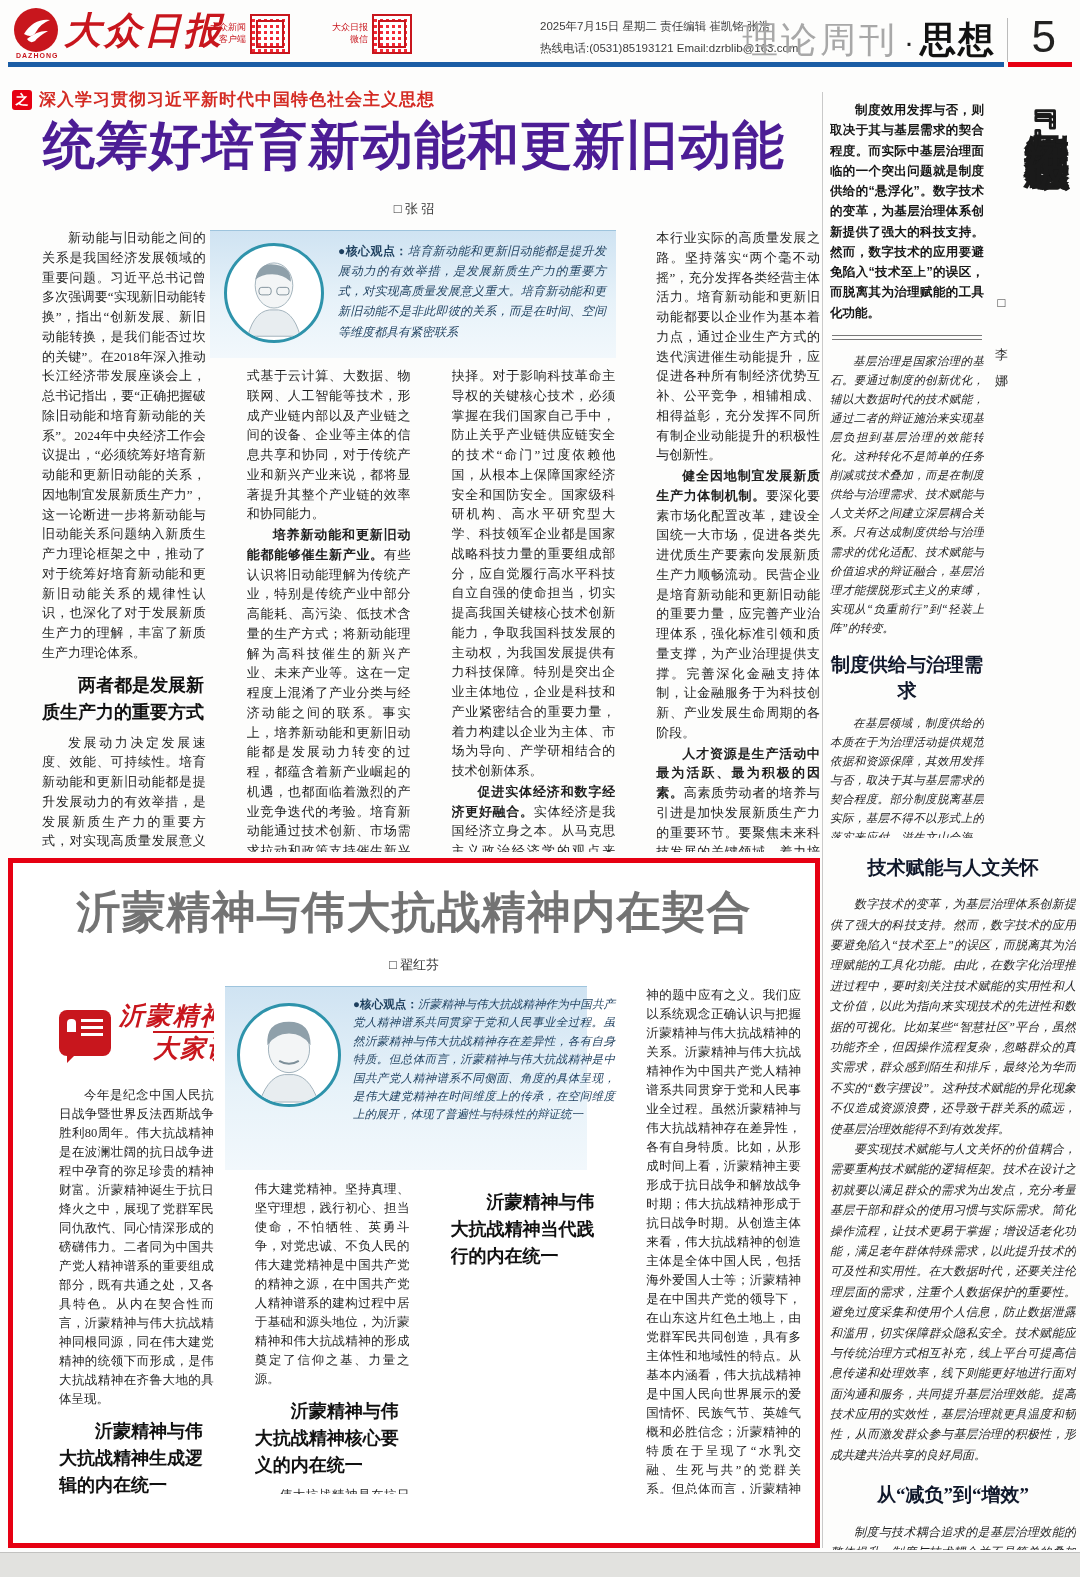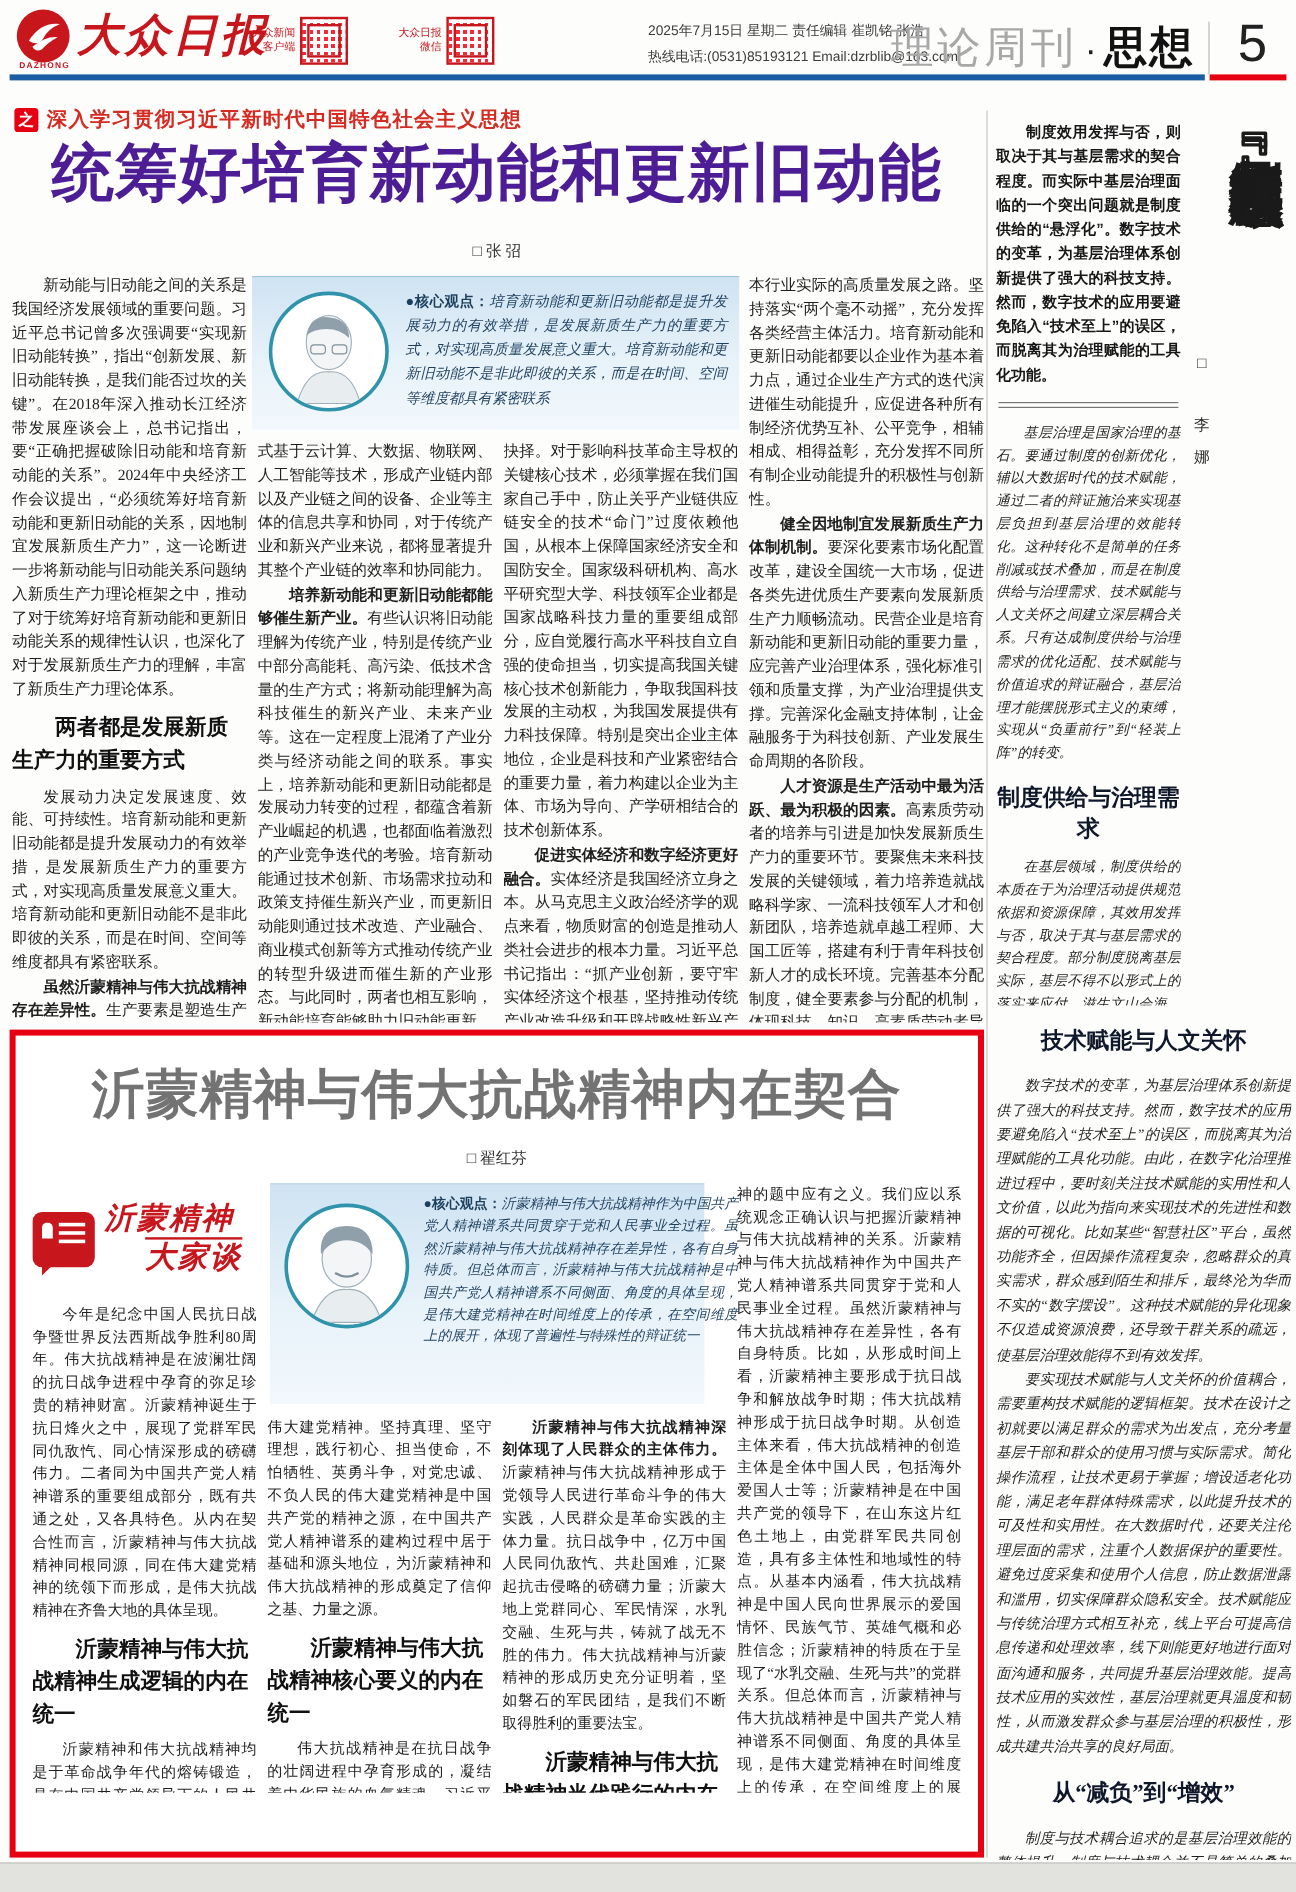--- a/index.html
+++ b/index.html
@@ -30,21 +30,21 @@
   .rule-red{position:absolute;top:62px;left:1008px;width:64px;height:5px;background:#e60012;}
 
   
   .kicker{position:absolute;top:88px;left:12px;display:flex;align-items:center;gap:7px;}
   .kicker-icon{width:20px;height:20px;background:#e60012;border-radius:3px;color:#fff;font-size:13px;font-weight:700;display:flex;align-items:center;justify-content:center;font-family:"Liberation Sans",sans-serif;}
   .kicker-text{color:#d42b23;font-size:17px;font-weight:800;letter-spacing:1px;font-family:"Liberation Sans",sans-serif;}
   .headline1{position:absolute;top:112px;left:8px;width:812px;text-align:center;font-size:52px;font-weight:900;color:#4c1d95;letter-spacing:1px;line-height:1.3;font-family:"Liberation Sans",sans-serif;}
   .byline{color:#333;font-size:13px;text-align:center;}
   .byline1{position:absolute;top:200px;left:8px;width:812px;}
   .body1{position:absolute;top:228px;left:10px;width:810px;height:624px;display:flex;gap:9px;}
-  .col{flex:1 1 0;overflow:hidden;font-size:13px;line-height:1.52;text-align:justify;}
+  .col{flex:1 1 0;overflow:hidden;font-size:13px;line-height:1.52;text-align:justify;margin-left:32px;}
   .pad-top1{padding-top:138px;}
   .corebox{position:absolute;background:linear-gradient(180deg,#cfe3f2 0%,#e7f2f9 55%,#f2f8fc 100%);border-top:1px solid #9ec4dd;}
   .corebox1{left:200px;top:2px;width:406px;height:128px;}
   .portrait{position:absolute;border-radius:50%;background:#fff;border:3px solid #2e93ab;overflow:hidden;}
   .portrait svg{width:100%;height:100%;}
   .p1{left:14px;top:12px;width:100px;height:100px;}
   .coretext{position:absolute;font-size:12px;line-height:1.68;color:#1d3f5e;text-align:justify;font-style:italic;}
   .ct1{left:128px;top:10px;width:268px;height:112px;}
   .coretext b{font-style:normal;font-weight:700;}
 
@@ -193,21 +193,20 @@
           <div class="b-h">沂蒙精神与伟大抗战精神生成逻辑的内在统一</div>
           <div class="b-p">沂蒙精神和伟大抗战精神均是于革命战争年代的熔铸锻造，是在中国共产党领导下的人民共同奋斗的结晶，具有同魂、同根、同源的内在契合性，共同统一于中国革命实践进程。</div>
         </div>
     </div>
     <div class="col pad-top2">
         <div class="b-pc">伟大建党精神。坚持真理、坚守理想，践行初心、担当使命，不怕牺牲、英勇斗争，对党忠诚、不负人民的伟大建党精神是中国共产党的精神之源，在中国共产党人精神谱系的建构过程中居于基础和源头地位，为沂蒙精神和伟大抗战精神的形成奠定了信仰之基、力量之源。</div>
         <div class="b-h">沂蒙精神与伟大抗战精神核心要义的内在统一</div>
         <div class="b-p">伟大抗战精神是在抗日战争的壮阔进程中孕育形成的，凝结着中华民族的血气精魂。习近平总书记在纪念中国人民抗日战争暨世界反法西斯战争胜利75周年座谈会上的讲话中强调：“中国人民在抗日战争的壮阔进程中孕育出伟大抗战精神，向世界展示了天下兴亡、匹夫有责的爱国情怀，视死如归、宁死不屈的民族气节，不畏强暴、血战到底的英雄气概，百折不挠、坚忍不拔的必胜信念。”这是对伟大抗战精神基本内涵的科学总结，是传承弘扬伟大抗战精神的根本遵循。沂蒙精神作为党领导山东人民在革命斗争中形成的革命精神，内蕴着“党群同心、军民情深、水乳交融、生死与共”的精神特质。沂蒙精神与伟大抗战精神在领导力量、主体力量、战略支撑上一脉相承，相互印证、内在统一。</div>
       </div>
     <div class="col pad-top2">
-        <div class="b-pb"><b>沂蒙精神与伟大抗战精神深刻体现了人民群众的主体伟力。</b>沂蒙精神与伟大抗战精神形成于党领导人民进行革命斗争的伟大实践，人民群众是革命实践的主体力量。抗日战争中，亿万中国人民同仇敌忾、共赴国难，汇聚起抗击侵略的磅礴力量；沂蒙大地上党群同心、军民情深，水乳交融、生死与共，铸就了战无不胜的伟力。伟大抗战精神与沂蒙精神的形成历史充分证明着，坚如磐石的军民团结，是我们不断取得胜利的重要法宝。</div>
         <div class="b-h">沂蒙精神与伟大抗战精神当代践行的内在统一</div>
       </div>
     <div class="col">
         <div class="b-pc">神的题中应有之义。我们应以系统观念正确认识与把握沂蒙精神与伟大抗战精神的关系。沂蒙精神与伟大抗战精神作为中国共产党人精神谱系共同贯穿于党和人民事业全过程。虽然沂蒙精神与伟大抗战精神存在差异性，各有自身特质。比如，从形成时间上看，沂蒙精神主要形成于抗日战争和解放战争时期；伟大抗战精神形成于抗日战争时期。从创造主体来看，伟大抗战精神的创造主体是全体中国人民，包括海外爱国人士等；沂蒙精神是在中国共产党的领导下，在山东这片红色土地上，由党群军民共同创造，具有多主体性和地域性的特点。从基本内涵看，伟大抗战精神是中国人民向世界展示的爱国情怀、民族气节、英雄气概和必胜信念；沂蒙精神的特质在于呈现了“水乳交融、生死与共”的党群关系。但总体而言，沂蒙精神与伟大抗战精神是中国共产党人精神谱系不同侧面、角度的具体呈现，是伟大建党精神在时间维度上的传承，在空间维度上的展开，体现了普遍性与特殊性的辩证统一。</div>
       </div>
     <div class="corebox corebox2">
       <div class="portrait p2">
         <svg viewBox="0 0 100 100">
             <ellipse cx="50" cy="44" rx="21" ry="24" fill="#f3f5f6" stroke="#9fb0ba"></ellipse>
             <path d="M28 40 Q26 16 50 16 Q72 16 72 40 Q64 28 50 28 Q36 28 28 40Z" fill="#8fa0aa"></path>

